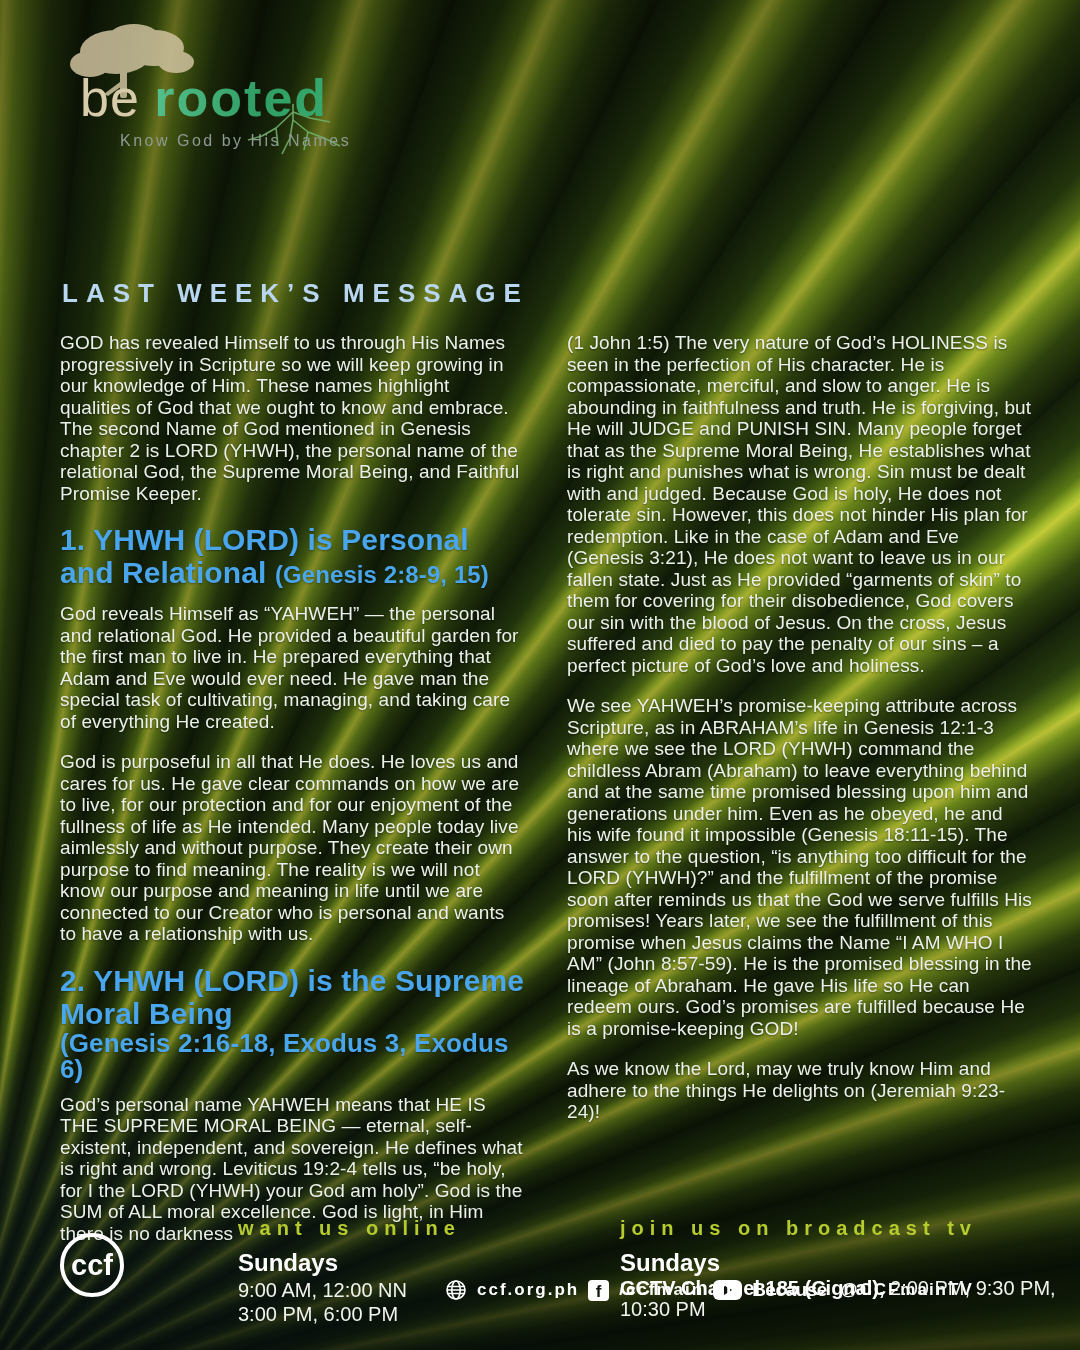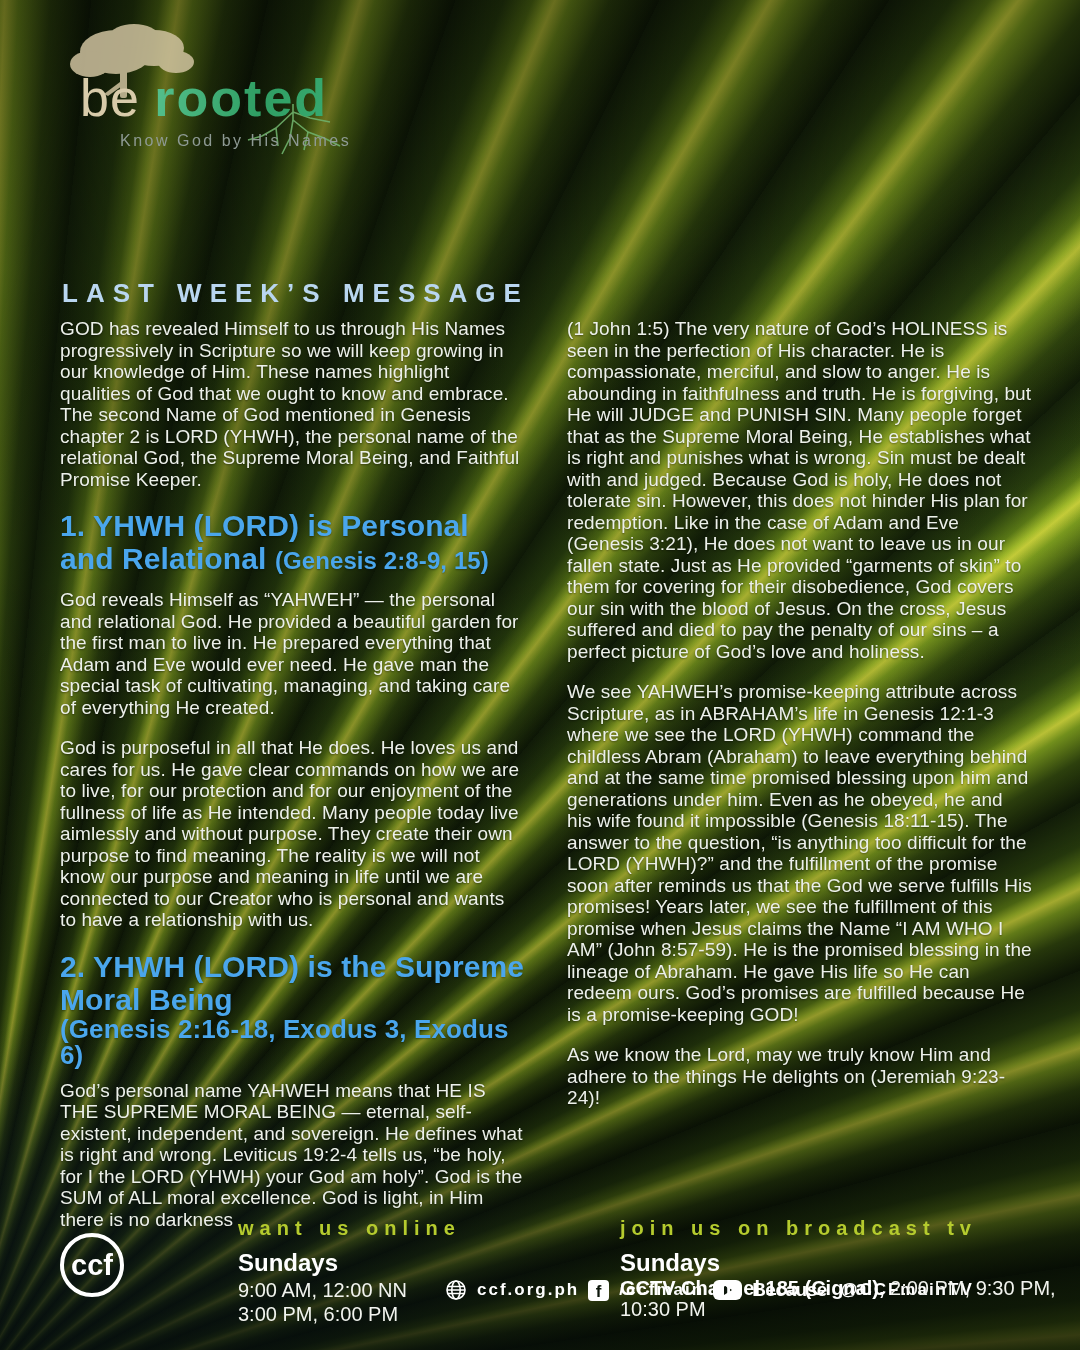--- a/index.html
+++ b/index.html
@@ -37,21 +37,21 @@
       radial-gradient(210px 80px at 58% 26%, rgba(255,255,255,.85), rgba(255,255,255,0) 75%),
       radial-gradient(170px 70px at 86% 64%, rgba(228,240,255,.75), rgba(255,255,255,0) 75%),
       linear-gradient(180deg,#aacdf0 0%,#7ab1e8 38%,#4c94df 72%,#6aa6e5 100%);
     -webkit-background-clip:text;background-clip:text;color:transparent;
   }
   .subtitle{
     position:absolute;left:62px;top:278px;
     font-size:26px;font-weight:700;letter-spacing:8px;color:#b9d6f0;
   }
   
-  .columns{position:absolute;left:60px;top:318px;width:972px;display:flex;gap:42px;}
+  .columns{position:absolute;left:60px;top:332px;width:972px;display:flex;gap:42px;}
   .col{width:465px;color:#ecf0ea;font-size:19px;line-height:21.5px;letter-spacing:.1px;
        text-shadow:0 1px 2px rgba(0,0,0,.45);}
   .col p{margin:0 0 19px 0;}
   .sec-h{color:#4aa6ec;font-weight:700;font-size:30px;line-height:33px;margin:6px 0 12px 0;
          text-shadow:0 1px 2px rgba(0,0,0,.35);}
   .sec-h .refs{font-size:24px;}
   .sec-h .refs.block{display:block;font-size:26px;line-height:26px;}
   
   .footer{position:absolute;left:0;top:1205px;width:1080px;height:145px;}
   .ccf-badge{

